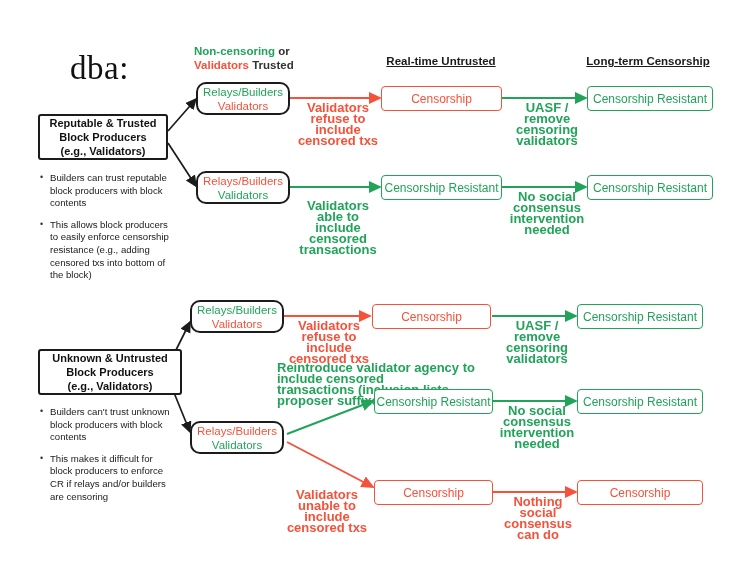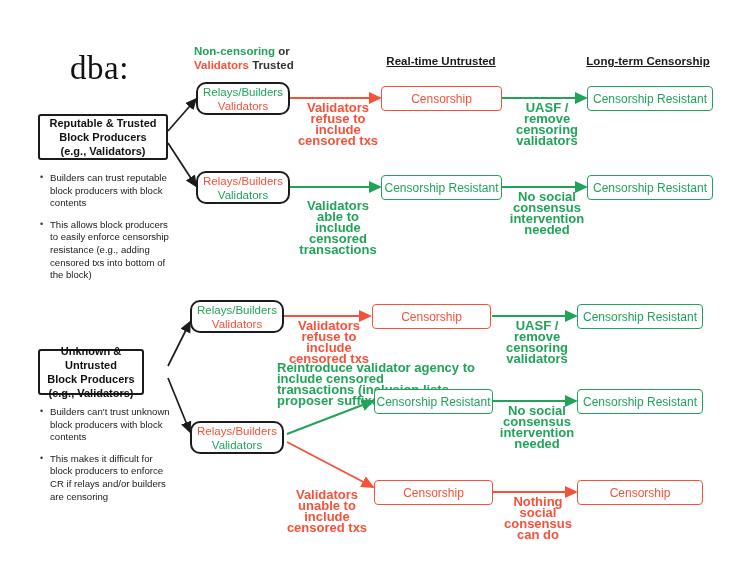--- a/index.html
+++ b/index.html
@@ -177,21 +177,21 @@
   <div class="edgelabel green ctr" style="left:294px;top:200px;width:88px;">Validators able to
 include censored
 transactions</div>
 
   <div class="node green" style="left:381px;top:175px;width:121px;height:25px;">Censorship Resistant</div>
   <div class="edgelabel green ctr" style="left:504px;top:191px;width:86px;">No social consensus
 intervention needed</div>
 
   <div class="node green" style="left:587px;top:175px;width:126px;height:25px;">Censorship Resistant</div>
 
-  <div class="node black" style="left:38px;top:349px;width:106px;height:46px;flex-direction:column;">
+  <div class="node black" style="left:38px;top:349px;width:144px;height:46px;flex-direction:column;">
     <span class="l1">Unknown &amp; Untrusted</span>
     <span class="l1">Block Producers</span>
     <span class="l1">(e.g., Validators)</span>
   </div>
 
   <div class="bullets" style="left:40px;top:406px;width:134px;">
     <ul>
       <li>Builders can't trust unknown block producers with block contents</li>
       <li>This makes it difficult for block producers to enforce CR if relays and/or builders are censoring</li>
     </ul>

